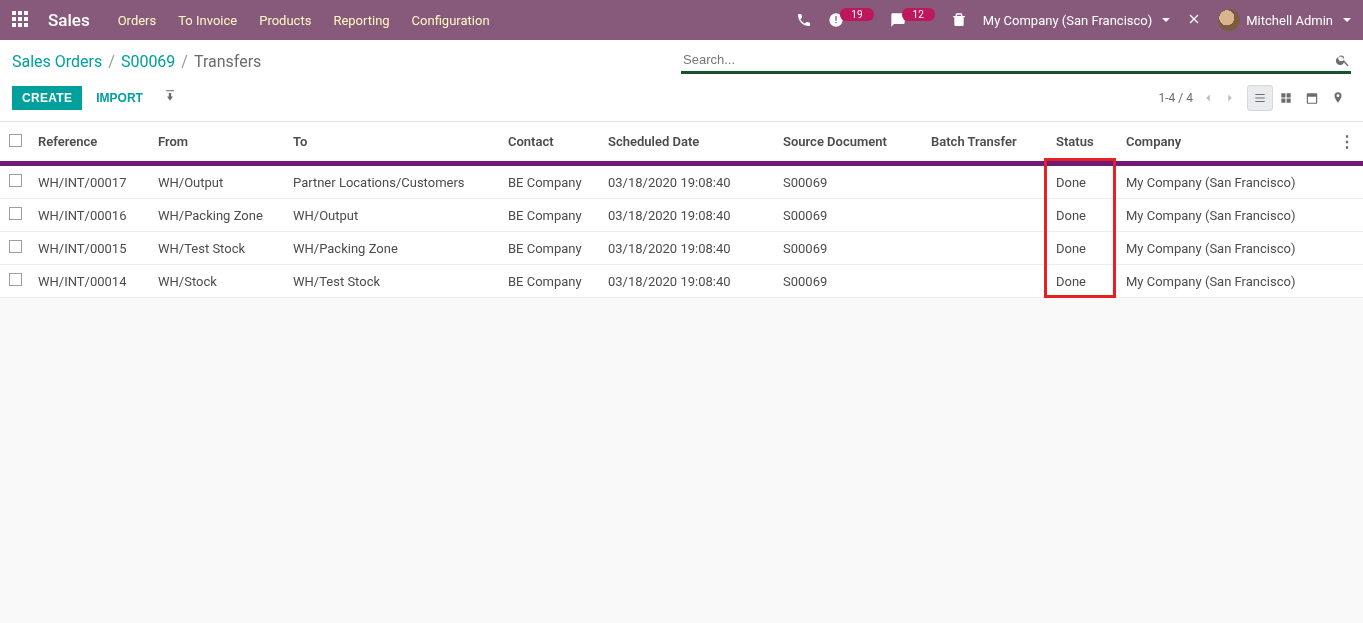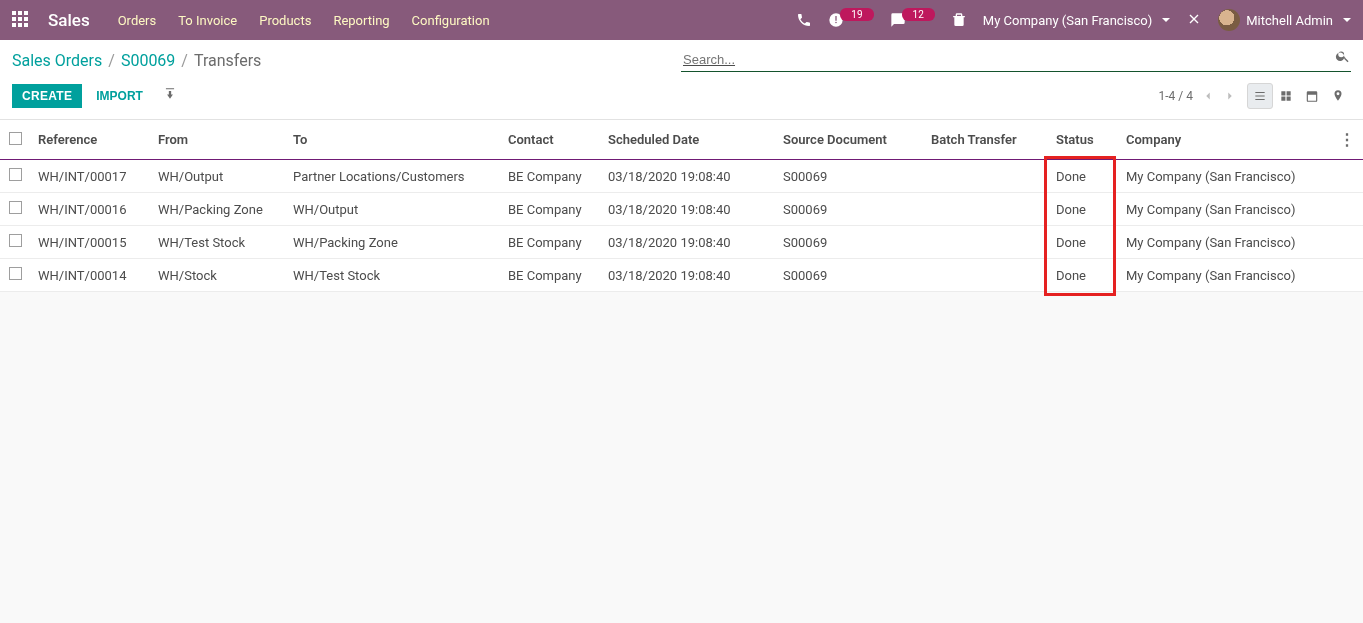--- a/index.html
+++ b/index.html
@@ -24,21 +24,21 @@
   .caret-down::after { content: ""; display: inline-block; margin-left: 4px; border: 4px solid transparent; border-top-color: currentColor; position: relative; top: 2px; }
   .avatar { width: 22px; height: 22px; border-radius: 50%; background: radial-gradient(circle at 40% 40%, #d9b48f 0 40%, #7a5c43 41% 100%); display: inline-block; }
   .user { display: inline-flex; align-items: center; gap: 6px; color: #fff; }
 
   
   .cp { background: #fff; border-bottom: 1px solid #e2e2e2; }
   .cp-row1 { display: flex; align-items: center; padding: 8px 12px 4px 12px; }
   .breadcrumb { font-size: 16px; color: #6c6c6c; display: flex; align-items: center; gap: 6px; }
   .breadcrumb .link { color: #00a09d; }
   .breadcrumb .sep { color: #9a9a9a; }
-  .searchbar-wrap { margin-left: auto; display: flex; align-items: flex-start; border-bottom: 1px solid #14532d; width: 670px; text-decoration: underline; }
+  .searchbar-wrap { margin-left: auto; display: flex; align-items: center; border-bottom: 3px solid #14532d; width: 670px; }
   .searchbar-wrap input { border: none; outline: none; width: 100%; font-size: 13px; padding: 4px 2px; background: transparent; }
   .searchbar-wrap .search-ico { width: 16px; height: 16px; fill: #6c6c6c; }
 
   
   .cp-row2 { display: flex; align-items: center; padding: 6px 12px 10px 12px; }
   .btn-primary { background: #00a09d; color: #fff; border: none; padding: 5px 10px; font-size: 12px; font-weight: 600; letter-spacing: .3px; cursor: pointer; }
   .btn-link { background: none; border: none; color: #00a09d; font-size: 12px; font-weight: 600; padding: 5px 10px; cursor: pointer; }
   .btn-ico { background: none; border: none; color: #6c6c6c; cursor: pointer; padding: 5px 6px; }
   .cp-row2 .left { display: flex; align-items: center; gap: 4px; }
   .filter-cluster { margin-left: auto; display: flex; align-items: center; gap: 18px; color: #4c4c4c; }
@@ -49,21 +49,21 @@
   .cp-row2 .right-controls { margin-left: auto; display: flex; align-items: center; gap: 10px; }
   .pager { display: flex; gap: 8px; color: #6c6c6c; font-size: 12px; }
   .pager .chev { width: 14px; height: 14px; fill: #bdbdbd; }
   .view-switch { display: flex; align-items: center; }
   .view-switch .vbtn { width: 26px; height: 26px; display: inline-flex; align-items: center; justify-content: center; border: 1px solid transparent; color: #6c6c6c; cursor: pointer; }
   .view-switch .vbtn.active { background: #e9ecef; border-color: #d6d6d6; border-radius: 3px; }
   .view-switch svg { width: 14px; height: 14px; fill: currentColor; }
 
   
   table.list { width: 100%; border-collapse: collapse; background: #fff; }
-  table.list th { text-align: left; font-weight: 600; color: #4c4c4c; font-size: 13px; padding: 10px 8px; border-bottom: 1px solid #701a75; background: #fff; }
+  table.list th { text-align: left; font-weight: 600; color: #4c4c4c; font-size: 13px; padding: 10px 8px; border-bottom: 5px solid #701a75; background: #fff; }
   table.list td { padding: 8px 8px; border-bottom: 1px solid #ececec; color: #4c4c4c; font-size: 13px; }
   table.list th:first-child, table.list td:first-child { width: 30px; text-align: center; }
   .chk { width: 13px; height: 13px; border: 1px solid #9e9e9e; display: inline-block; }
   .status-cell { position: relative; }
   .kebab { font-size: 16px; font-weight: 700; color: #6c6c6c; }
 
   
   .col-ref  { width: 120px; }
   .col-from { width: 135px; }
   .col-to   { width: 215px; }

